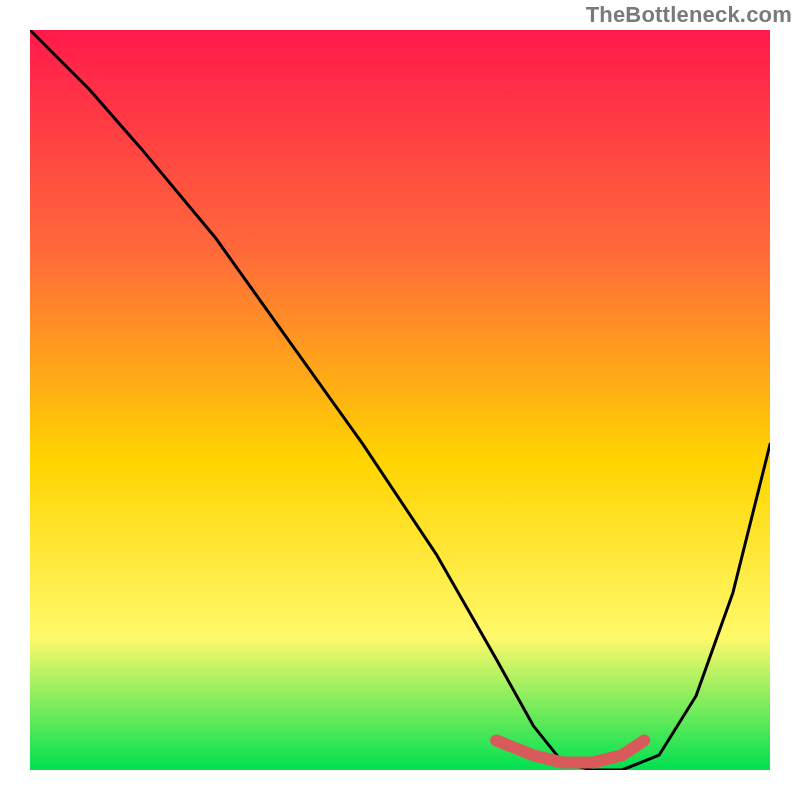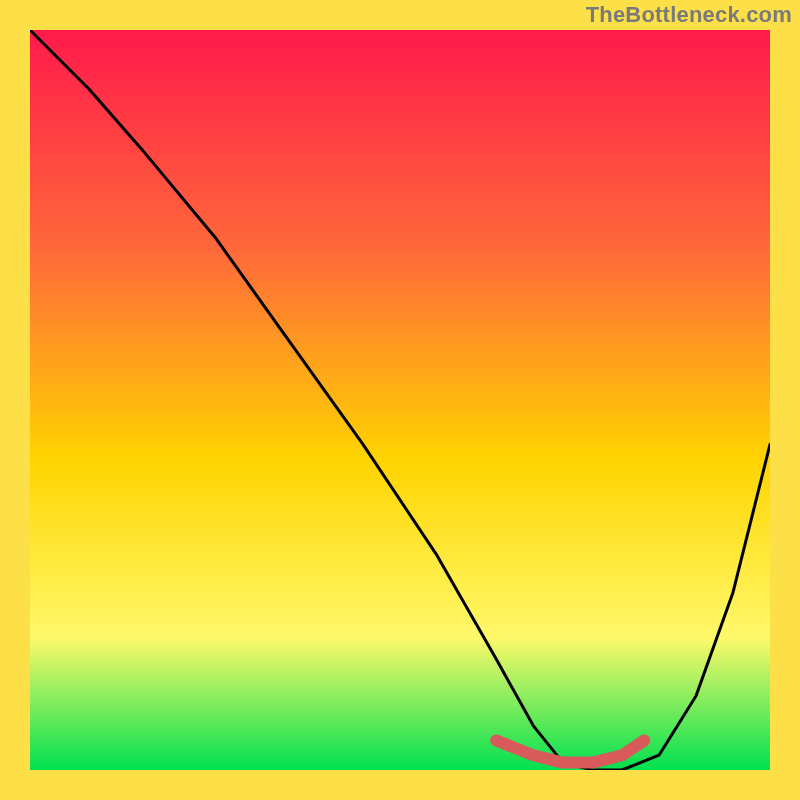--- a/index.html
+++ b/index.html
@@ -9,21 +9,21 @@
     height: 800px;
     background: #000;
     overflow: hidden;
   }
   .frame {
     position: absolute;
     left: 0;
     top: 0;
     width: 800px;
     height: 800px;
-    background: #fde047;
+    background: #ffffff;
   }
   .plot {
     position: absolute;
     left: 30px;
     top: 30px;
     width: 740px;
     height: 740px;
     overflow: hidden;
   }
   .watermark {

